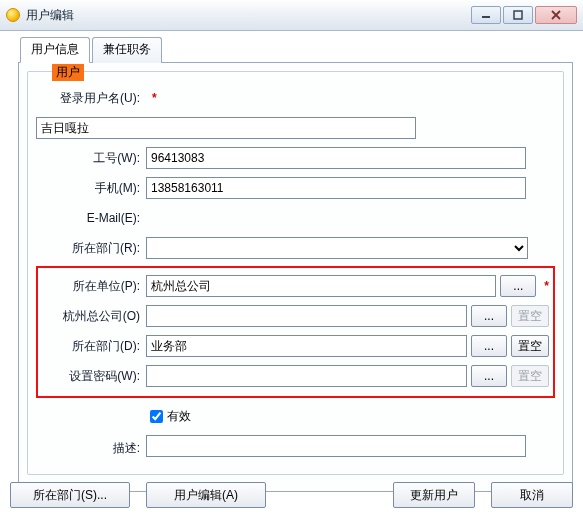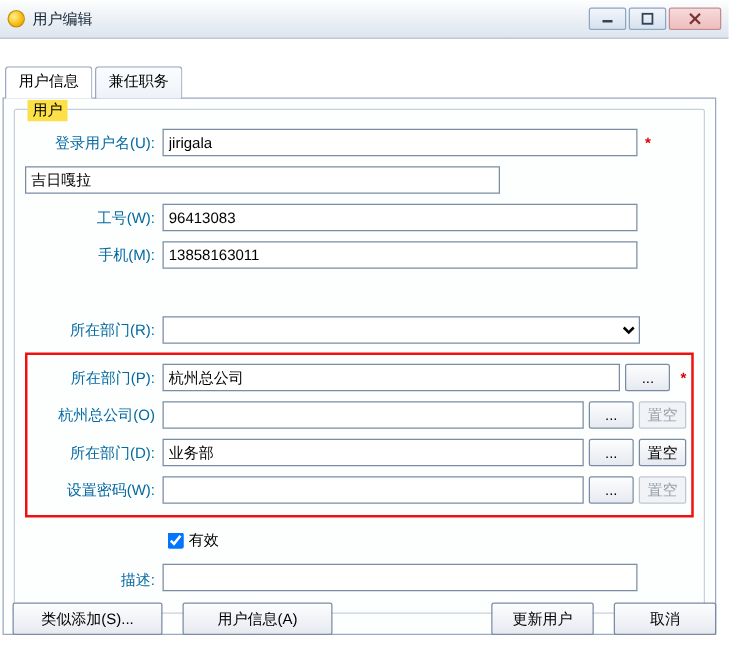--- a/index.html
+++ b/index.html
@@ -33,22 +33,21 @@
     width: 30px; height: 18px;
     border: 1px solid #8fa6c0;
     border-radius: 2px;
     background: linear-gradient(#f2f6fb, #d6e1ef);
     display: flex; align-items: center; justify-content: center;
   }
   .win-btn.close { width: 42px; background: linear-gradient(#f7dada, #eebdbf); border-color:#c78a8c; }
   .win-btn svg { pointer-events: none; }
 
   .client {
-    padding: 6px 10px 8px 2px;
-    margin-top: 16px;
+    padding: 6px 10px 8px 18px;
   }
   .tabs {
     display: flex;
     margin-left: 2px;
     position: relative;
     z-index: 2;
   }
   .tab {
     padding: 3px 10px 4px 10px;
     border: 1px solid #9aa9be;
@@ -73,35 +72,35 @@
   }
   .group {
     border: 1px solid #c7d0db;
     border-radius: 2px;
     padding: 14px 8px 10px 8px;
     position: relative;
   }
   .group-title {
     position: absolute;
     top: -8px;
-    left: 10px;
-    background: #fde047;
+    left: 24px;
+    background: #f97316;
     padding: 0 4px;
   }
   .row {
     display: flex;
     align-items: center;
     margin-bottom: 6px;
     min-height: 24px;
   }
   .lbl {
     width: 110px;
     text-align: right;
     padding-right: 6px;
-    color: #0369a1;
+    color: #0f172a;
   }
   input.txt, select.sel, textarea.ta {
     height: 22px;
     border: 1px solid #7a8ca3;
     padding: 2px 4px;
     font: inherit;
     background: #fff;
   }
   .txt.w-long { width: 380px; }
   .sel {
@@ -193,51 +192,51 @@
     <div class="tab active">用户信息</div>
     <div class="tab">兼任职务</div>
   </div>
 
   <div class="panel">
     <div class="group">
       <div class="group-title">用户</div>
 
       <div class="row">
         <div class="lbl">登录用户名(U):</div>
-        <input class="txt w-long" value="jirigala" style="">
         <span class="req">*</span>
       </div>
 
       <div class="row">
         <input class="txt w-long" value="吉日嘎拉" style="">
       </div>
 
       <div class="row">
         <div class="lbl">工号(W):</div>
         <input class="txt w-long" value="96413083" style="">
       </div>
 
       <div class="row">
         <div class="lbl">手机(M):</div>
         <input class="txt w-long" value="13858163011" style="">
       </div>
 
       <div class="row">
+        <div class="lbl">E-Mail(E):</div>
       </div>
 
       <div class="row">
         <div class="lbl">所在部门(R):</div>
         <select class="sel">
           <option></option>
         </select>
       </div>
 
       <div class="red-box">
         <div class="row">
-          <div class="lbl">所在部门(P):</div>
+          <div class="lbl">所在单位(P):</div>
           <input class="txt org-input" value="杭州总公司" style="">
           <button class="btn-small">...</button>
           <span class="req" style="margin-left:8px">*</span>
         </div>
         <div class="row">
           <div class="lbl">杭州总公司(O)</div>
           <input class="txt org-input" value="" style="">
           <button class="btn-small">...</button>
           <button class="btn-small" disabled="">置空</button>
         </div>
@@ -264,18 +263,18 @@
       <div class="row" style="align-items:center">
         <div class="lbl" style="padding-top:4px">描述:</div>
         <textarea class="ta" style=""></textarea>
       </div>
 
     </div>
   </div>
 </div>
 
 <div class="bottom-bar">
-  <button class="btn">类似添加(S)...</button>
-  <button class="btn">用户信息(A)</button>
+  <button class="btn">所在部门(S)...</button>
+  <button class="btn">用户编辑(A)</button>
   <div class="spacer"></div>
   <button class="btn sm">更新用户</button>
   <button class="btn sm">取消</button>
 </div>
 
 </body></html>

